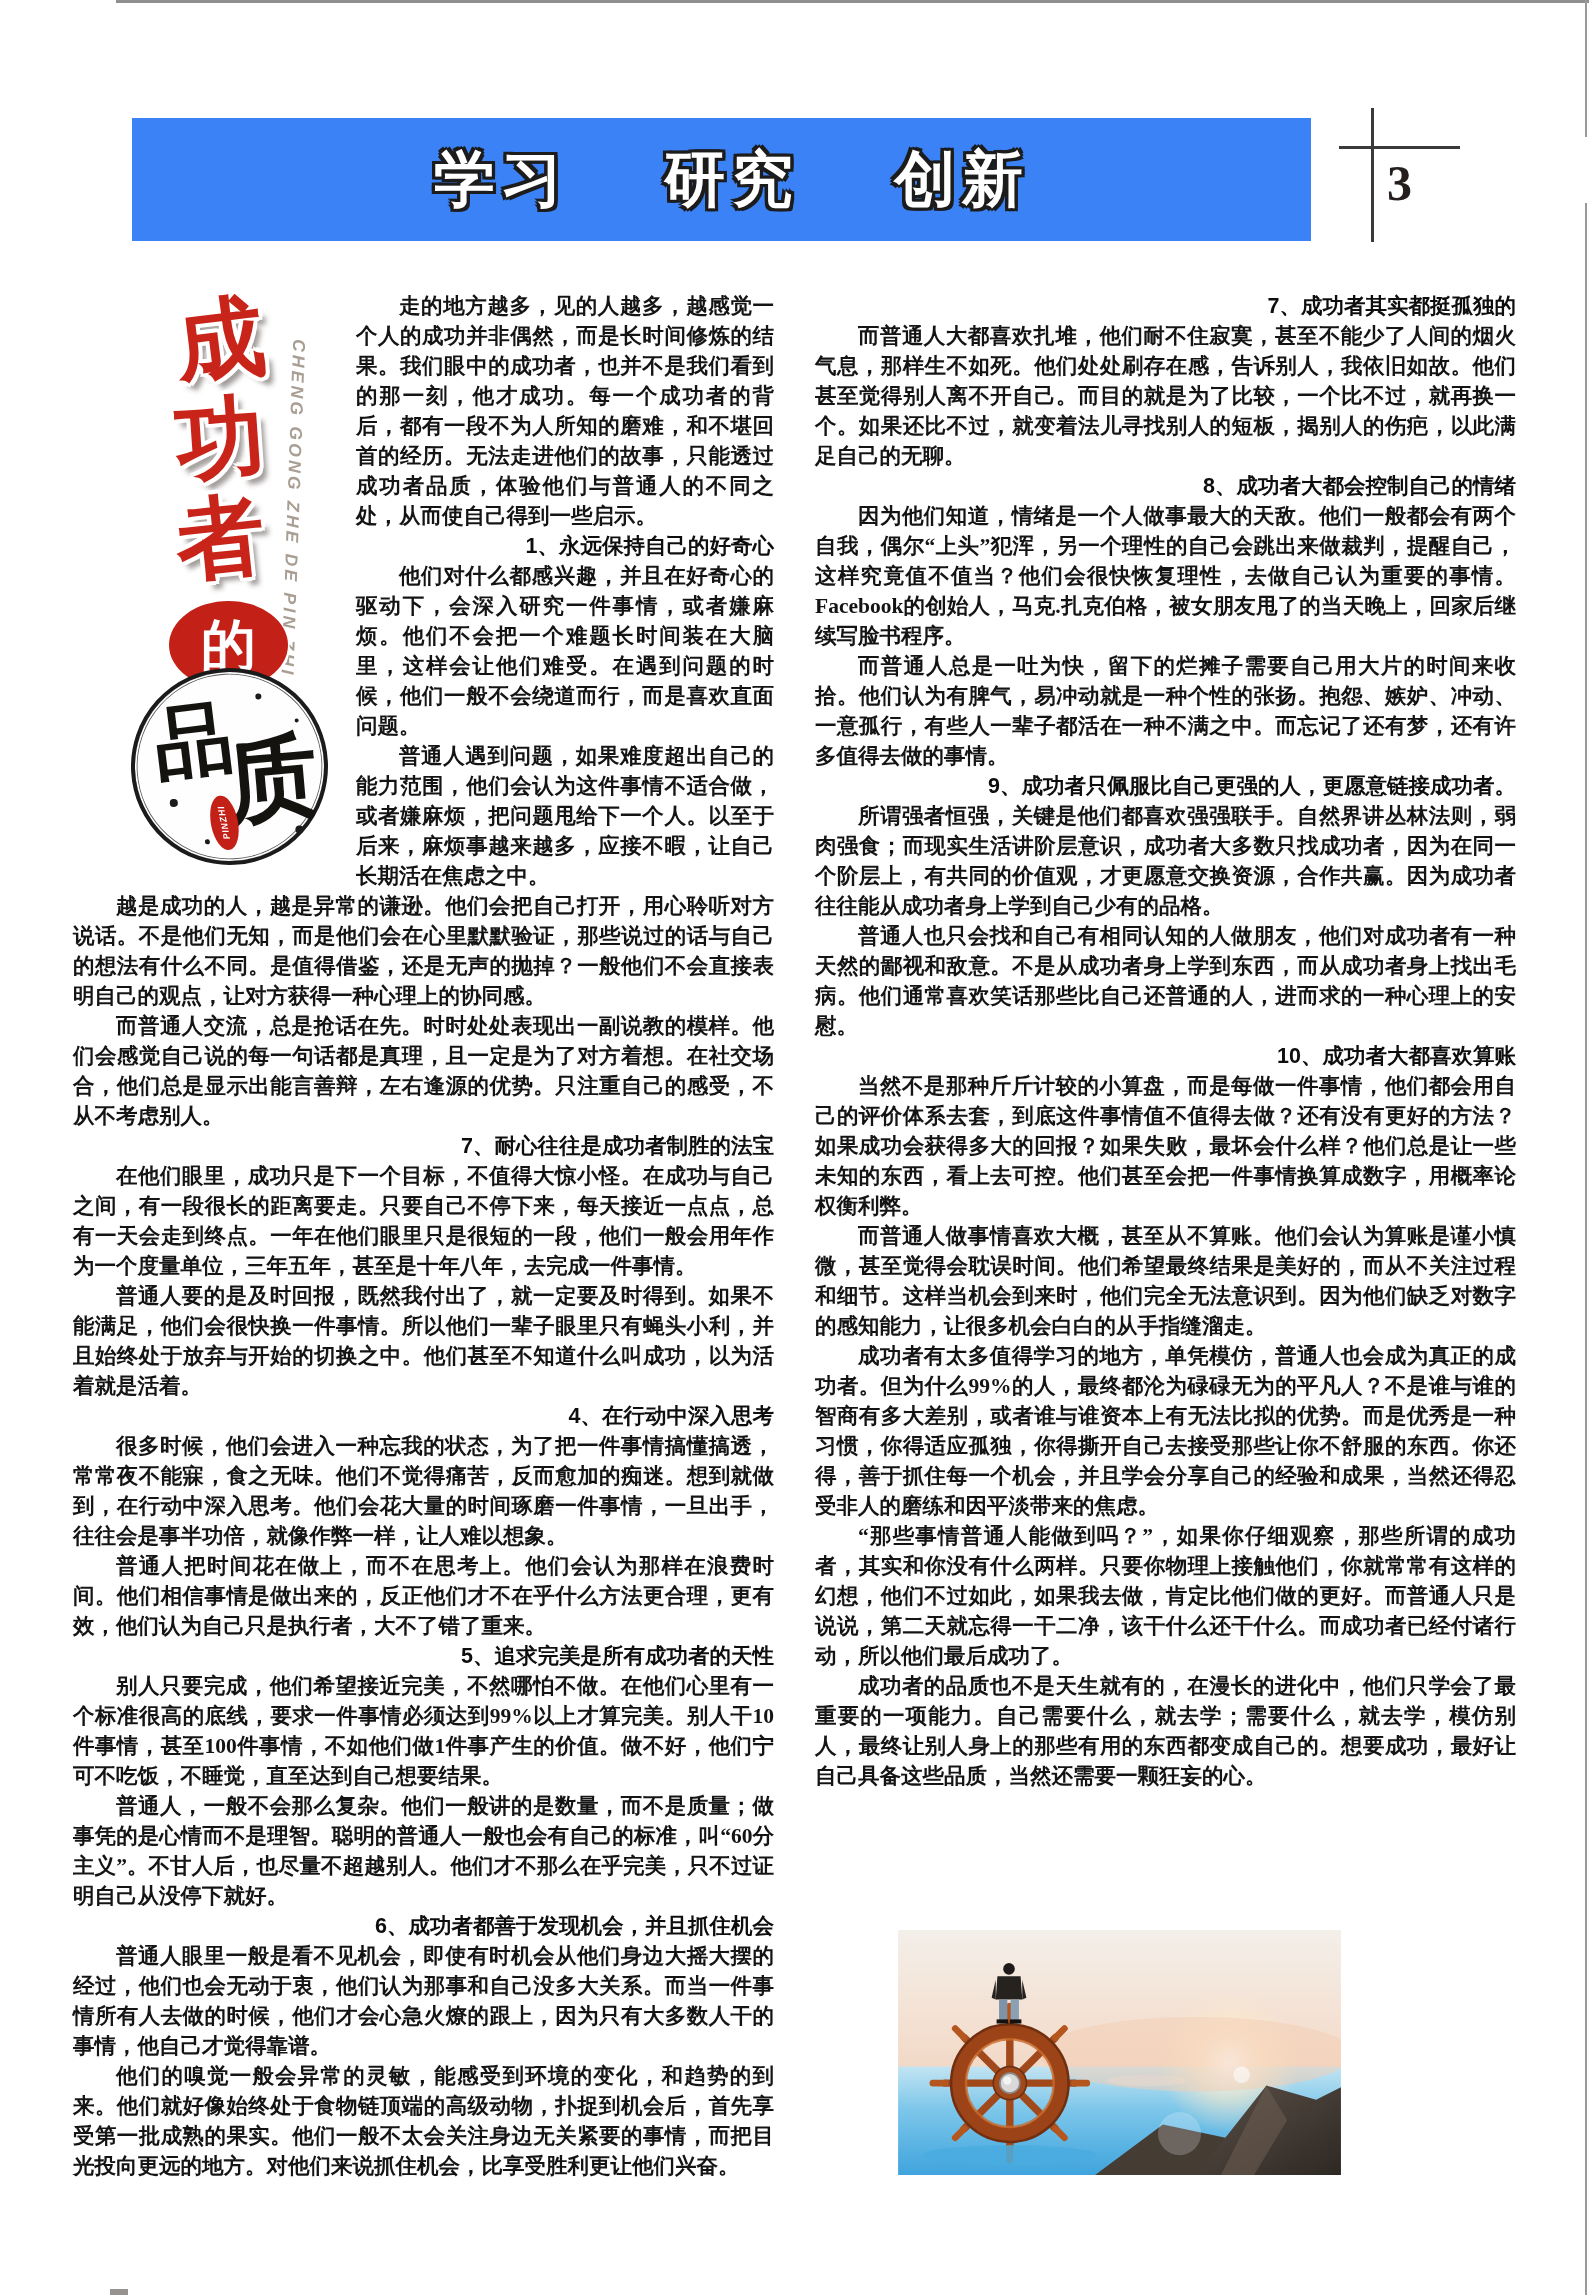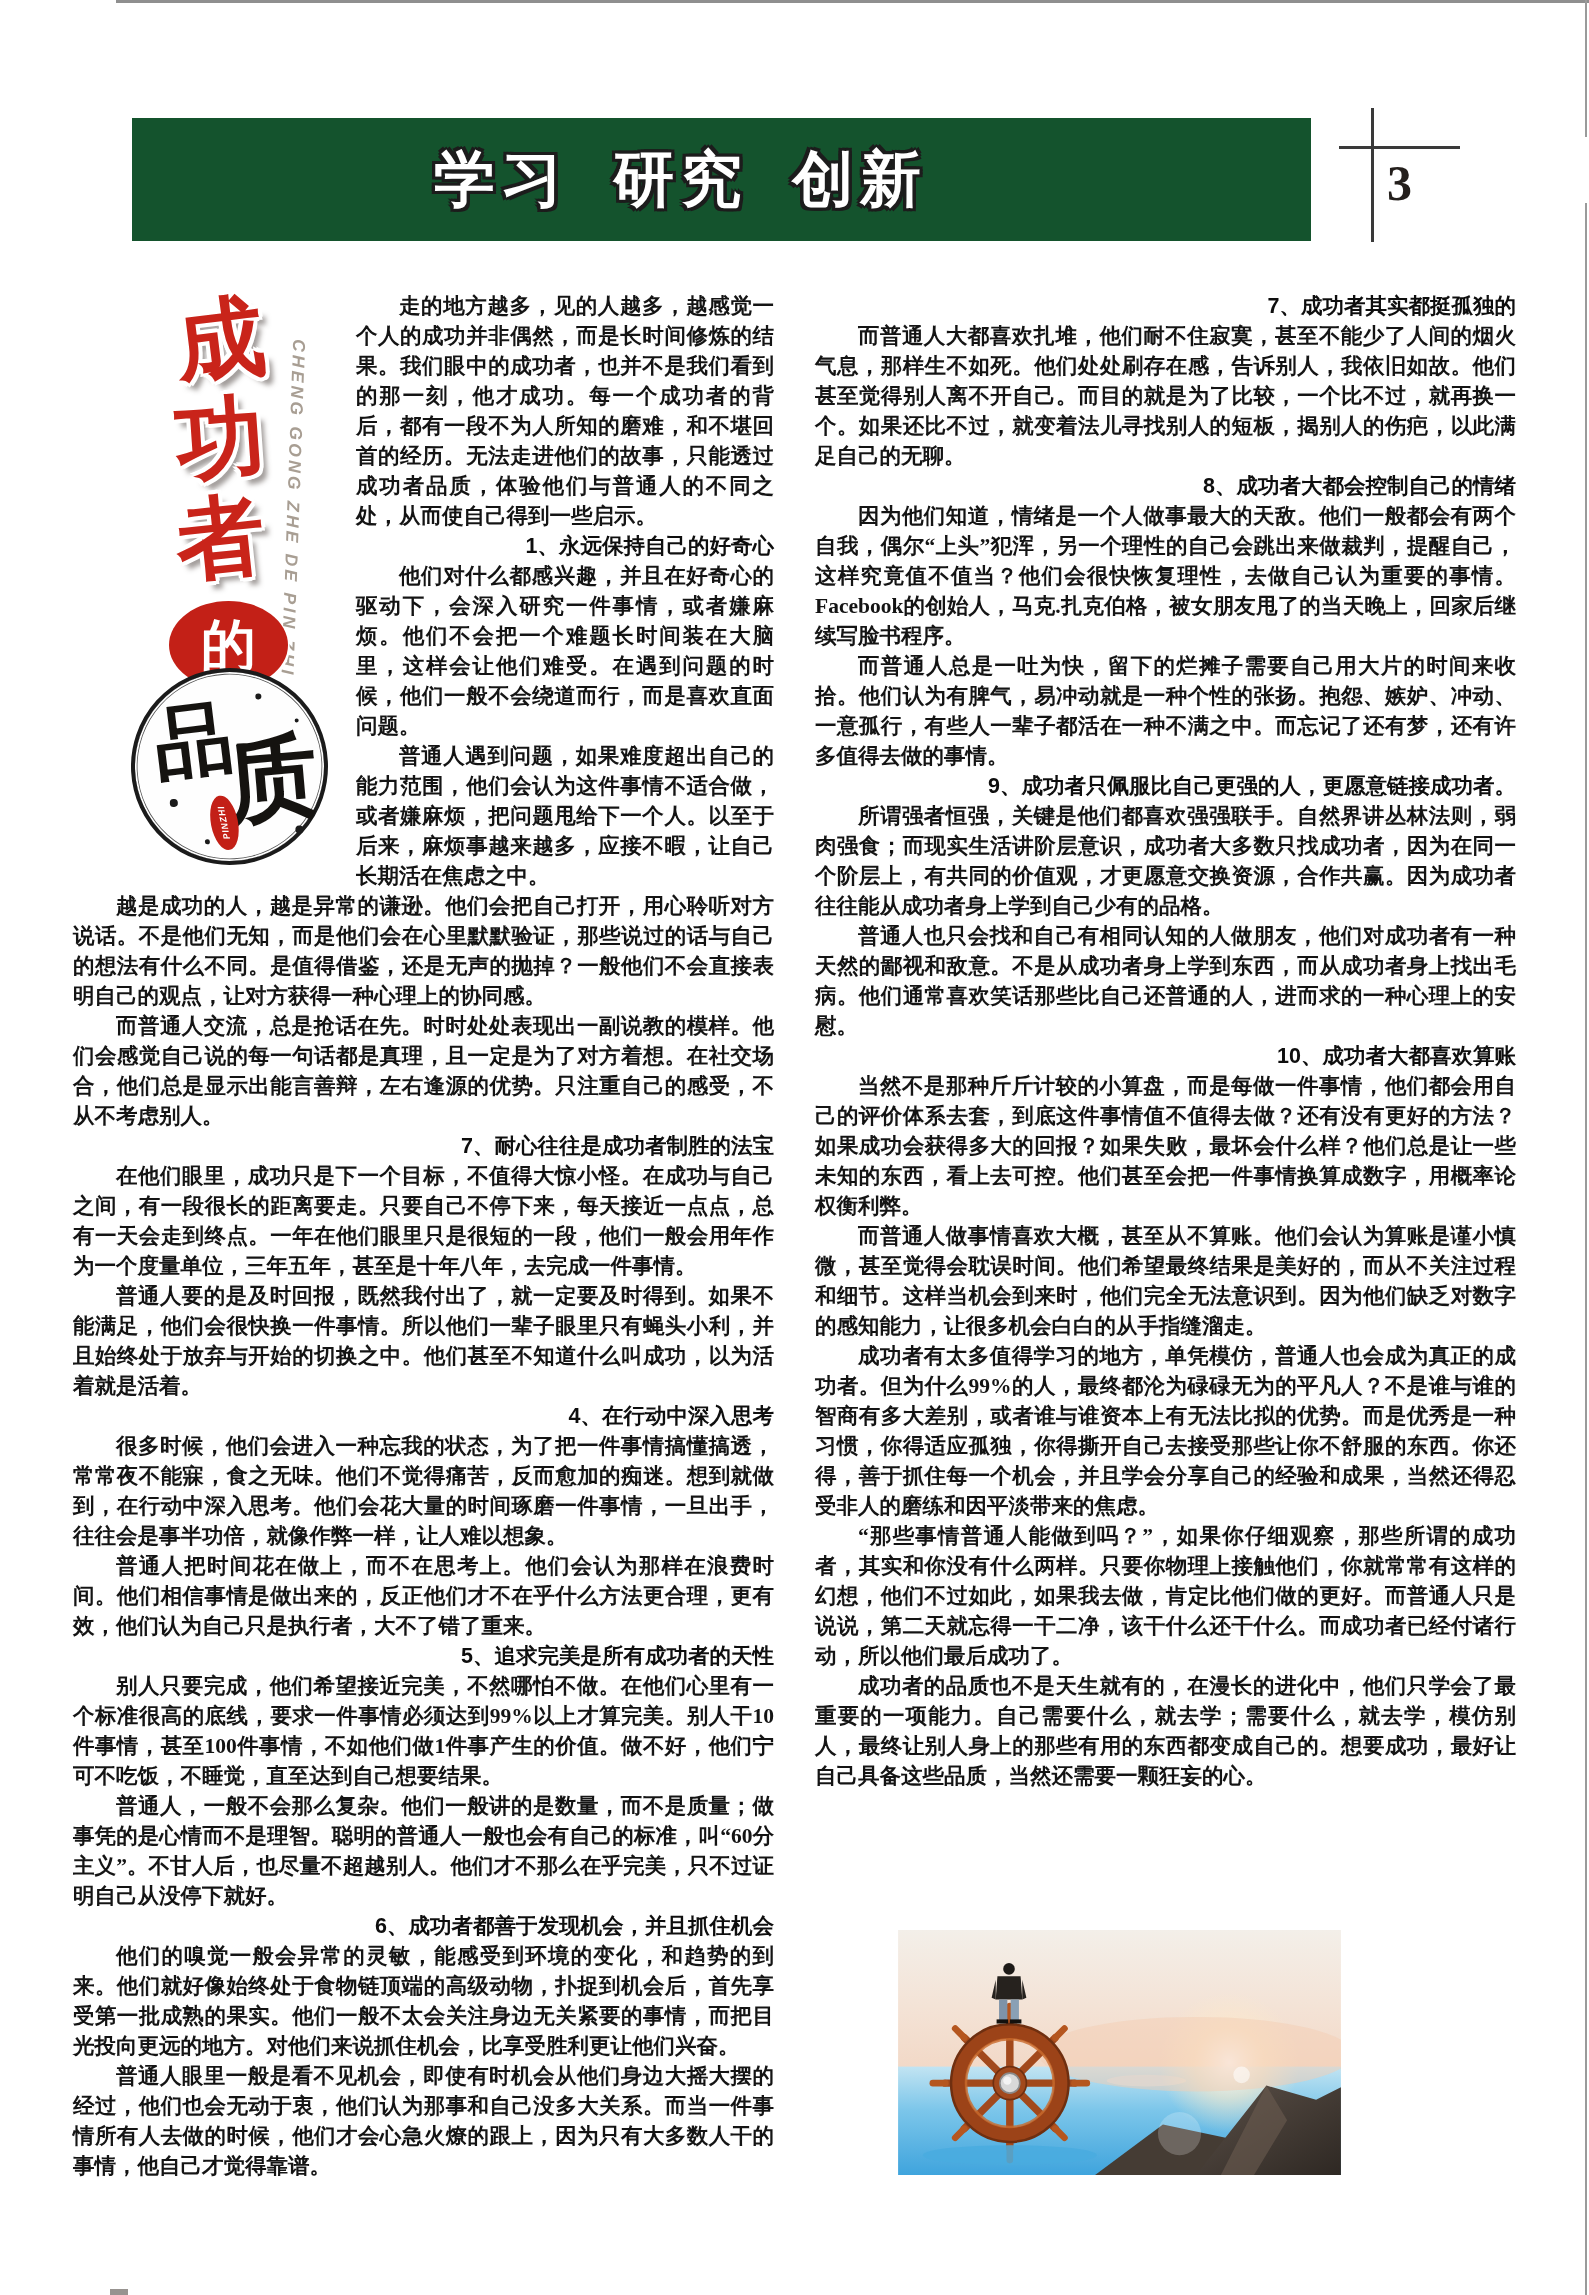--- a/index.html
+++ b/index.html
@@ -11,22 +11,22 @@
   
   .top-edge-line{position:absolute;left:116px;top:0;width:1473px;height:2.5px;background:#8f8f8f;}
   .right-edge-line-a{position:absolute;left:1585px;top:0;width:1.7px;height:137px;background:#9a9a9a;}
   .right-edge-line-b{position:absolute;left:1585px;top:203px;width:1.7px;height:2093px;background:#9a9a9a;}
   .foot-mark{position:absolute;left:110px;top:2289px;width:18px;height:6.6px;background:#979390;}
   .crop-h{position:absolute;left:1339px;top:146px;width:121px;height:2.5px;background:#3a3a3a;}
   .crop-v{position:absolute;left:1371px;top:108px;width:2.5px;height:134px;background:#3a3a3a;}
   .page-num{position:absolute;left:1387px;top:154px;font:bold 50px "Liberation Serif","DejaVu Serif",serif;color:#241f1c;}
   
   .banner{
-    position:absolute;left:132px;top:118px;width:1179px;height:123px;background:#14532d;
-    display:flex;align-items:center;padding-left:302px;box-sizing:border-box;gap:44px;
+    position:absolute;left:132px;top:118px;width:1179px;height:123px;background:#3b82f6;
+    display:flex;align-items:center;padding-left:302px;box-sizing:border-box;gap:95px;
   }
   .banner .word{
     font-family:"DejaVu Sans","Liberation Sans",sans-serif;
     font-size:61px;font-weight:900;color:#ffffff;letter-spacing:6.6px;
     text-shadow:
       -3.3px -3.3px 0 #1c1c1c, 3.3px -3.3px 0 #1c1c1c, -3.3px 3.3px 0 #1c1c1c, 3.3px 3.3px 0 #1c1c1c,
       0 -3.3px 0 #1c1c1c, 0 3.3px 0 #1c1c1c, -3.3px 0 0 #1c1c1c, 3.3px 0 0 #1c1c1c;
   }
   
   .col{position:absolute;top:291px;width:701px;color:#141414;}
@@ -149,22 +149,22 @@
   <h3>7、耐心往往是成功者制胜的法宝</h3>
   <p>在他们眼里，成功只是下一个目标，不值得大惊小怪。在成功与自己之间，有一段很长的距离要走。只要自己不停下来，每天接近一点点，总有一天会走到终点。一年在他们眼里只是很短的一段，他们一般会用年作为一个度量单位，三年五年，甚至是十年八年，去完成一件事情。</p>
   <p>普通人要的是及时回报，既然我付出了，就一定要及时得到。如果不能满足，他们会很快换一件事情。所以他们一辈子眼里只有蝇头小利，并且始终处于放弃与开始的切换之中。他们甚至不知道什么叫成功，以为活着就是活着。</p>
   <h3>4、在行动中深入思考</h3>
   <p>很多时候，他们会进入一种忘我的状态，为了把一件事情搞懂搞透，常常夜不能寐，食之无味。他们不觉得痛苦，反而愈加的痴迷。想到就做到，在行动中深入思考。他们会花大量的时间琢磨一件事情，一旦出手，往往会是事半功倍，就像作弊一样，让人难以想象。</p>
   <p>普通人把时间花在做上，而不在思考上。他们会认为那样在浪费时间。他们相信事情是做出来的，反正他们才不在乎什么方法更合理，更有效，他们认为自己只是执行者，大不了错了重来。</p>
   <h3>5、追求完美是所有成功者的天性</h3>
   <p>别人只要完成，他们希望接近完美，不然哪怕不做。在他们心里有一个标准很高的底线，要求一件事情必须达到99%以上才算完美。别人干10件事情，甚至100件事情，不如他们做1件事产生的价值。做不好，他们宁可不吃饭，不睡觉，直至达到自己想要结果。</p>
   <p>普通人，一般不会那么复杂。他们一般讲的是数量，而不是质量；做事凭的是心情而不是理智。聪明的普通人一般也会有自己的标准，叫“60分主义”。不甘人后，也尽量不超越别人。他们才不那么在乎完美，只不过证明自己从没停下就好。</p>
   <h3>6、成功者都善于发现机会，并且抓住机会</h3>
+  <p>普通人眼里一般是看不见机会，即使有时机会从他们身边大摇大摆的经过，他们也会无动于衷，他们认为那事和自己没多大关系。而当一件事情所有人去做的时候，他们才会心急火燎的跟上，因为只有大多数人干的事情，他自己才觉得靠谱。</p>
   <p>他们的嗅觉一般会异常的灵敏，能感受到环境的变化，和趋势的到来。他们就好像始终处于食物链顶端的高级动物，扑捉到机会后，首先享受第一批成熟的果实。他们一般不太会关注身边无关紧要的事情，而把目光投向更远的地方。对他们来说抓住机会，比享受胜利更让他们兴奋。</p>
-  <p>普通人眼里一般是看不见机会，即使有时机会从他们身边大摇大摆的经过，他们也会无动于衷，他们认为那事和自己没多大关系。而当一件事情所有人去做的时候，他们才会心急火燎的跟上，因为只有大多数人干的事情，他自己才觉得靠谱。</p>
 </div>
 
 <div class="col col-right">
   <h3>7、成功者其实都挺孤独的</h3>
   <p>而普通人大都喜欢扎堆，他们耐不住寂寞，甚至不能少了人间的烟火气息，那样生不如死。他们处处刷存在感，告诉别人，我依旧如故。他们甚至觉得别人离不开自己。而目的就是为了比较，一个比不过，就再换一个。如果还比不过，就变着法儿寻找别人的短板，揭别人的伤疤，以此满足自己的无聊。</p>
   <h3>8、成功者大都会控制自己的情绪</h3>
   <p>因为他们知道，情绪是一个人做事最大的天敌。他们一般都会有两个自我，偶尔“上头”犯浑，另一个理性的自己会跳出来做裁判，提醒自己，这样究竟值不值当？他们会很快恢复理性，去做自己认为重要的事情。Facebook的创始人，马克.扎克伯格，被女朋友甩了的当天晚上，回家后继续写脸书程序。</p>
   <p>而普通人总是一吐为快，留下的烂摊子需要自己用大片的时间来收拾。他们认为有脾气，易冲动就是一种个性的张扬。抱怨、嫉妒、冲动、一意孤行，有些人一辈子都活在一种不满之中。而忘记了还有梦，还有许多值得去做的事情。</p>
   <h3>9、成功者只佩服比自己更强的人，更愿意链接成功者。</h3>
   <p>所谓强者恒强，关键是他们都喜欢强强联手。自然界讲丛林法则，弱肉强食；而现实生活讲阶层意识，成功者大多数只找成功者，因为在同一个阶层上，有共同的价值观，才更愿意交换资源，合作共赢。因为成功者往往能从成功者身上学到自己少有的品格。</p>

